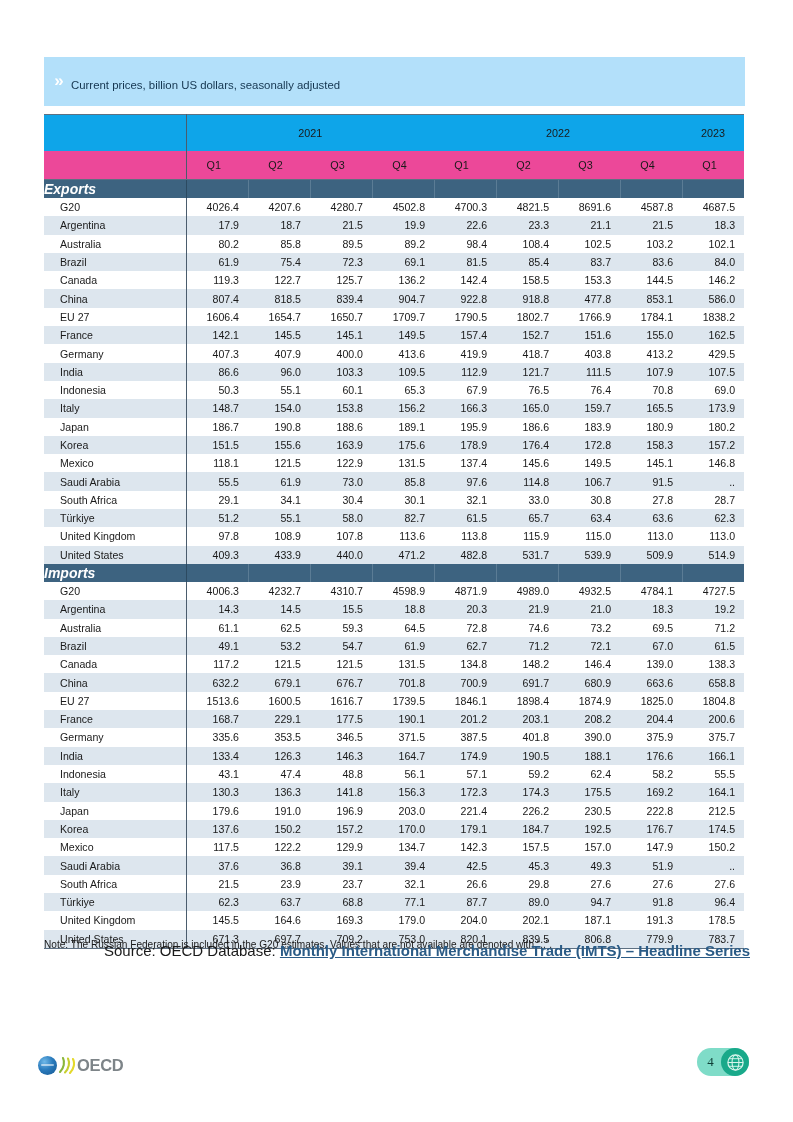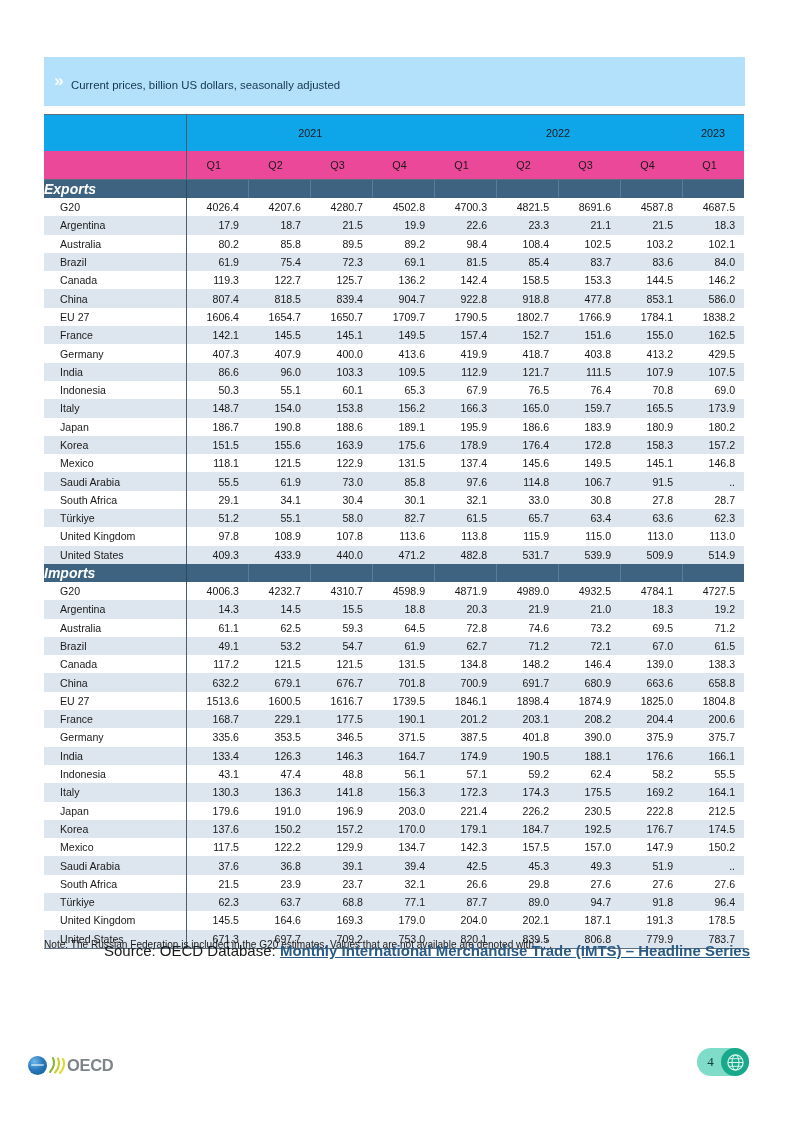--- a/index.html
+++ b/index.html
@@ -159,21 +159,21 @@
   }
   .source a {
     color: #2a5b86;
     font-weight: bold;
     text-decoration: underline;
   }
 
   
   .footer-logo {
     position: absolute;
-    left: 28px;
+    left: 38px;
     top: 1052px;
     display: flex;
     align-items: center;
     height: 26px;
   }
   .logo-globe {
     width: 19px; height: 19px;
     border-radius: 50%;
     background: radial-gradient(circle at 34% 30%, #6fb8e8 0%, #2a7bbd 45%, #13558f 100%);
     position: relative;

